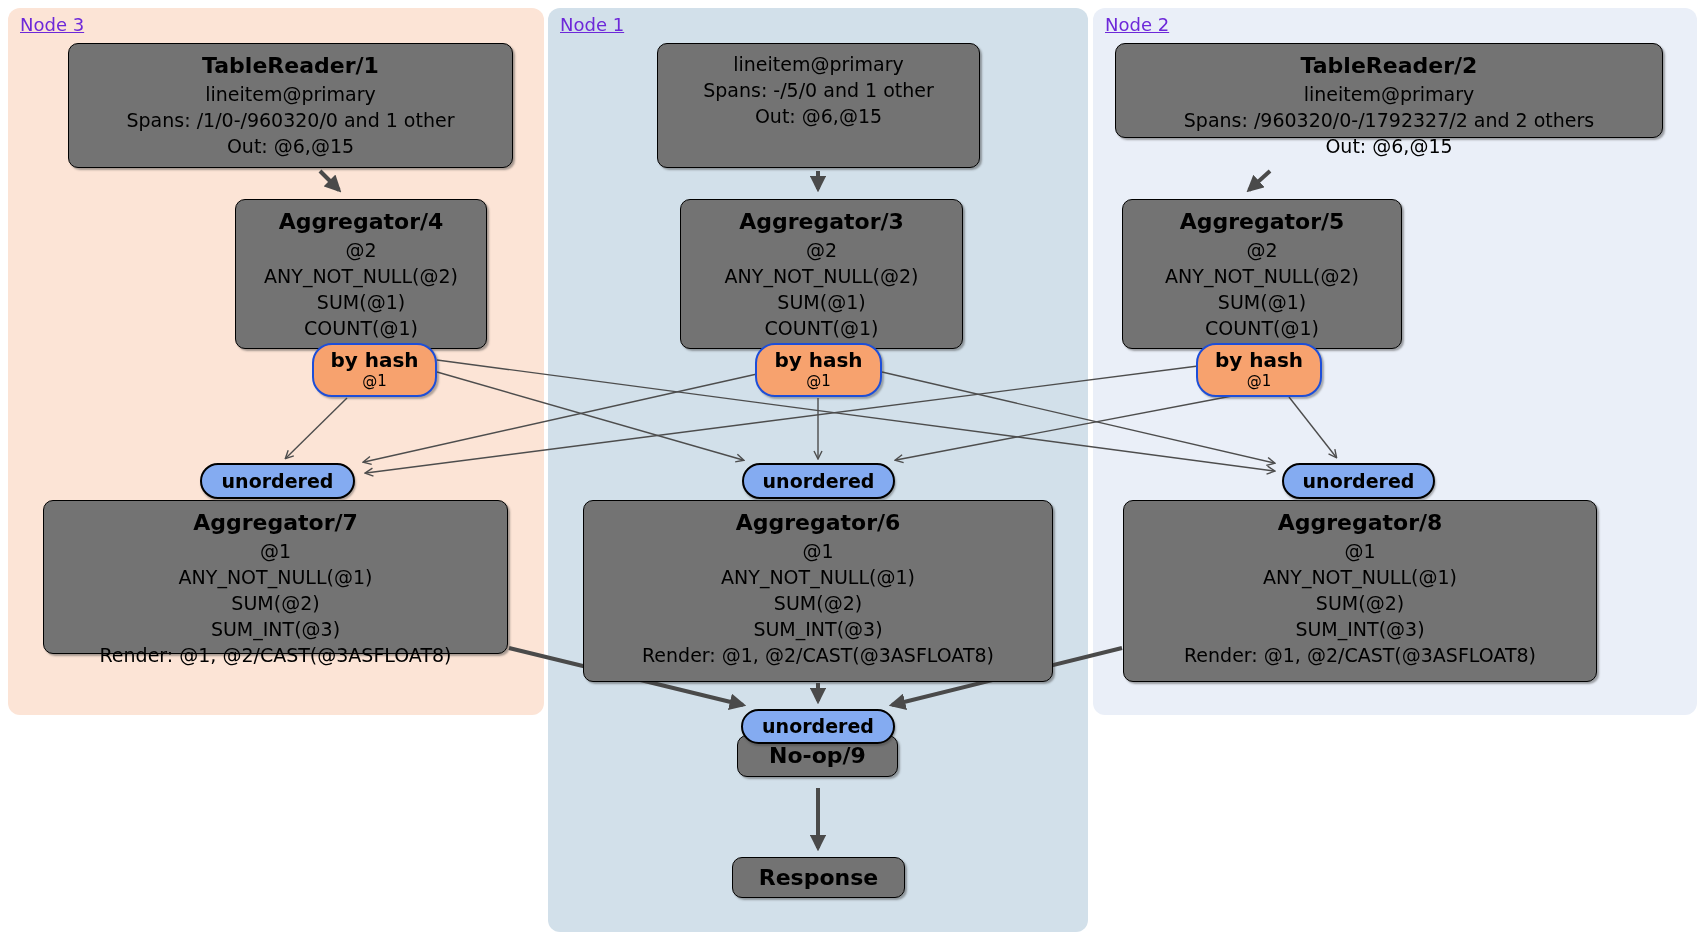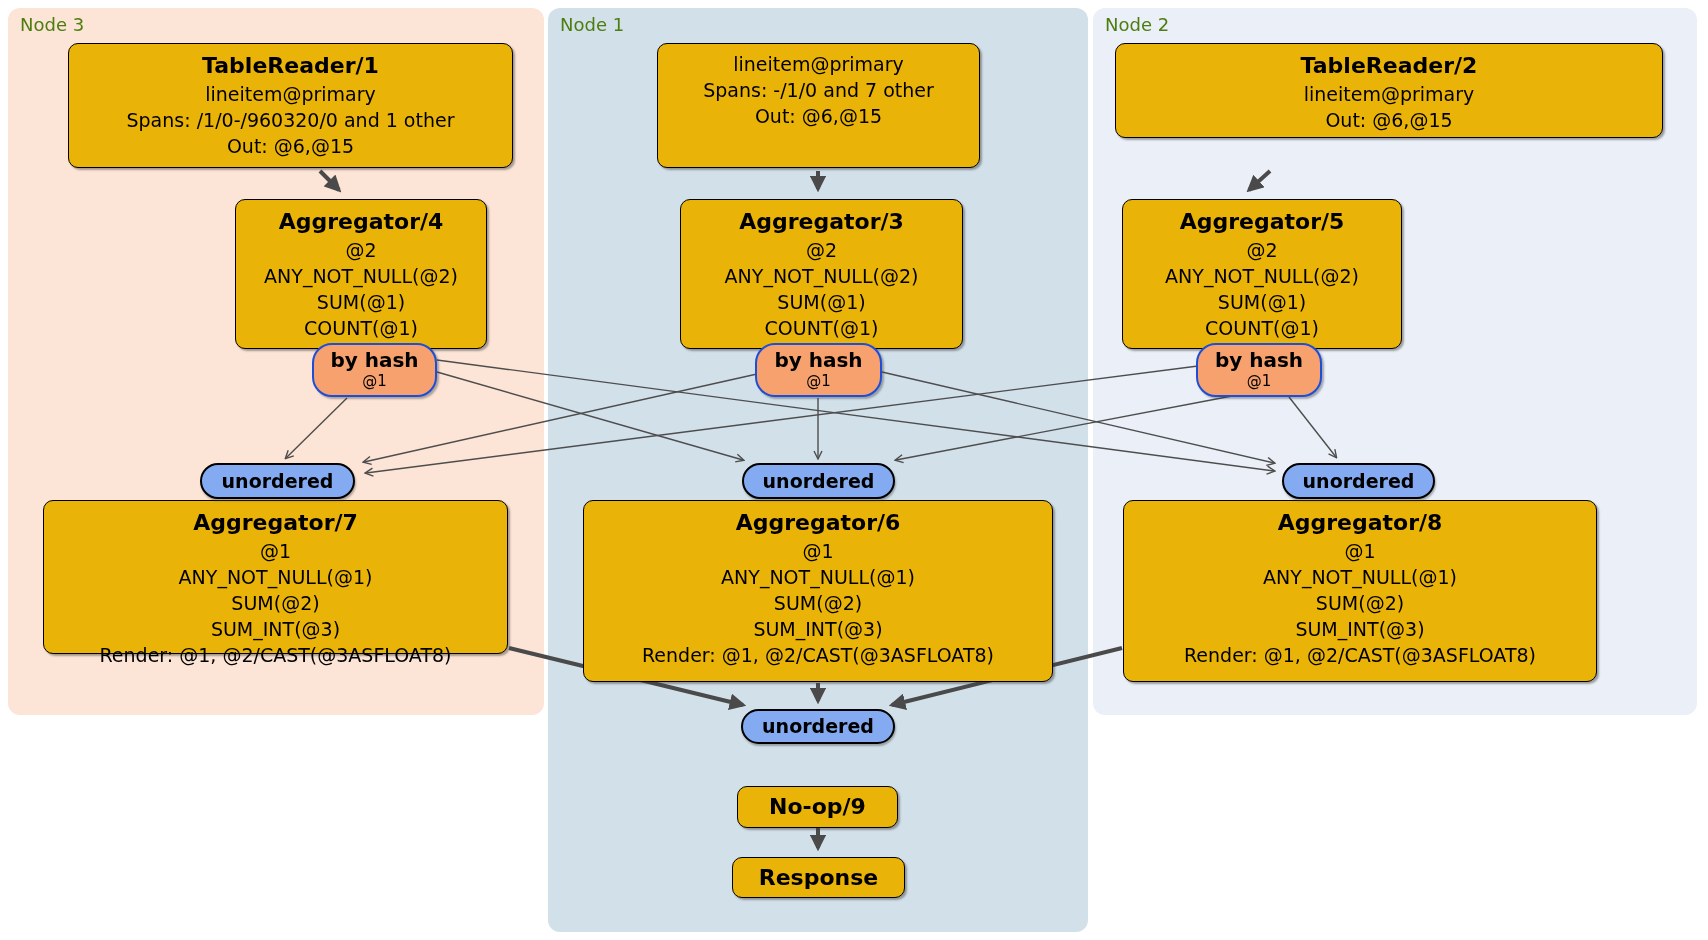--- a/index.html
+++ b/index.html
@@ -16,31 +16,32 @@
     border-radius:12px;
     z-index:0;
   }
   .region.n3{background:#fce4d6;}
   .region.n1{background:#d2e0ea;}
   .region.n2{background:#eaeff8;}
   .nlabel{
     position:absolute;
     left:12px;top:6px;
     font-size:18px;
-    color:#4d7c0f;
-    white-space:nowrap;
+    color:#6d28d9;
+    white-space:nowrap;
+    text-decoration:underline;
   }
   #edges{
     position:absolute;left:0;top:0;
     z-index:1;
     pointer-events:none;
   }
   .pbox{
     position:absolute;
-    background:#eab308;
+    background:#737373;
     border:1.5px solid #000;
     border-radius:10px;
     box-shadow:2px 2px 2px rgba(60,60,60,0.45);
     text-align:center;
     z-index:2;
     box-sizing:border-box;
     padding-top:7px;
   }
   .pbox .title{
     font-size:22px;
@@ -133,26 +134,27 @@
   </svg>
 
   <div class="pbox" style="left:68px;top:43px;width:445px;height:125px">
     <div class="title">TableReader/1</div>
     <div class="bline">lineitem@primary</div>
     <div class="bline">Spans: /1/0-/960320/0 and 1 other</div>
     <div class="bline">Out: @6,@15</div>
   </div>
   <div class="pbox" style="left:657px;top:43px;width:323px;height:125px">
     <div class="bline">lineitem@primary</div>
-    <div class="bline">Spans: -/1/0 and 7 other</div>
+    <div class="bline">Spans: -/5/0 and 1 other</div>
     <div class="bline">Out: @6,@15</div>
   </div>
   <div class="pbox" style="left:1115px;top:43px;width:548px;height:95px">
     <div class="title">TableReader/2</div>
     <div class="bline">lineitem@primary</div>
+    <div class="bline">Spans: /960320/0-/1792327/2 and 2 others</div>
     <div class="bline">Out: @6,@15</div>
   </div>
 
   <div class="pbox" style="left:235px;top:199px;width:252px;height:150px">
     <div class="title">Aggregator/4</div>
     <div class="bline">@2</div>
     <div class="bline">ANY_NOT_NULL(@2)</div>
     <div class="bline">SUM(@1)</div>
     <div class="bline">COUNT(@1)</div>
   </div>
@@ -207,20 +209,20 @@
   <div class="pbox" style="left:1123px;top:500px;width:474px;height:182px">
     <div class="title">Aggregator/8</div>
     <div class="bline">@1</div>
     <div class="bline">ANY_NOT_NULL(@1)</div>
     <div class="bline">SUM(@2)</div>
     <div class="bline">SUM_INT(@3)</div>
     <div class="bline">Render: @1, @2/CAST(@3ASFLOAT8)</div>
   </div>
 
   <div class="sync" style="left:741px;top:709px;width:154px;height:35px;line-height:31px">unordered</div>
-  <div class="pbox single" style="left:737px;top:786px;width:161px;height:42px">
+  <div class="pbox single" style="left:737px;top:735px;width:161px;height:42px">
     <div class="title">No-op/9</div>
   </div>
   <div class="pbox single" style="left:732px;top:857px;width:173px;height:41px">
     <div class="title">Response</div>
   </div>
 
 </div>
 
 </body></html>

